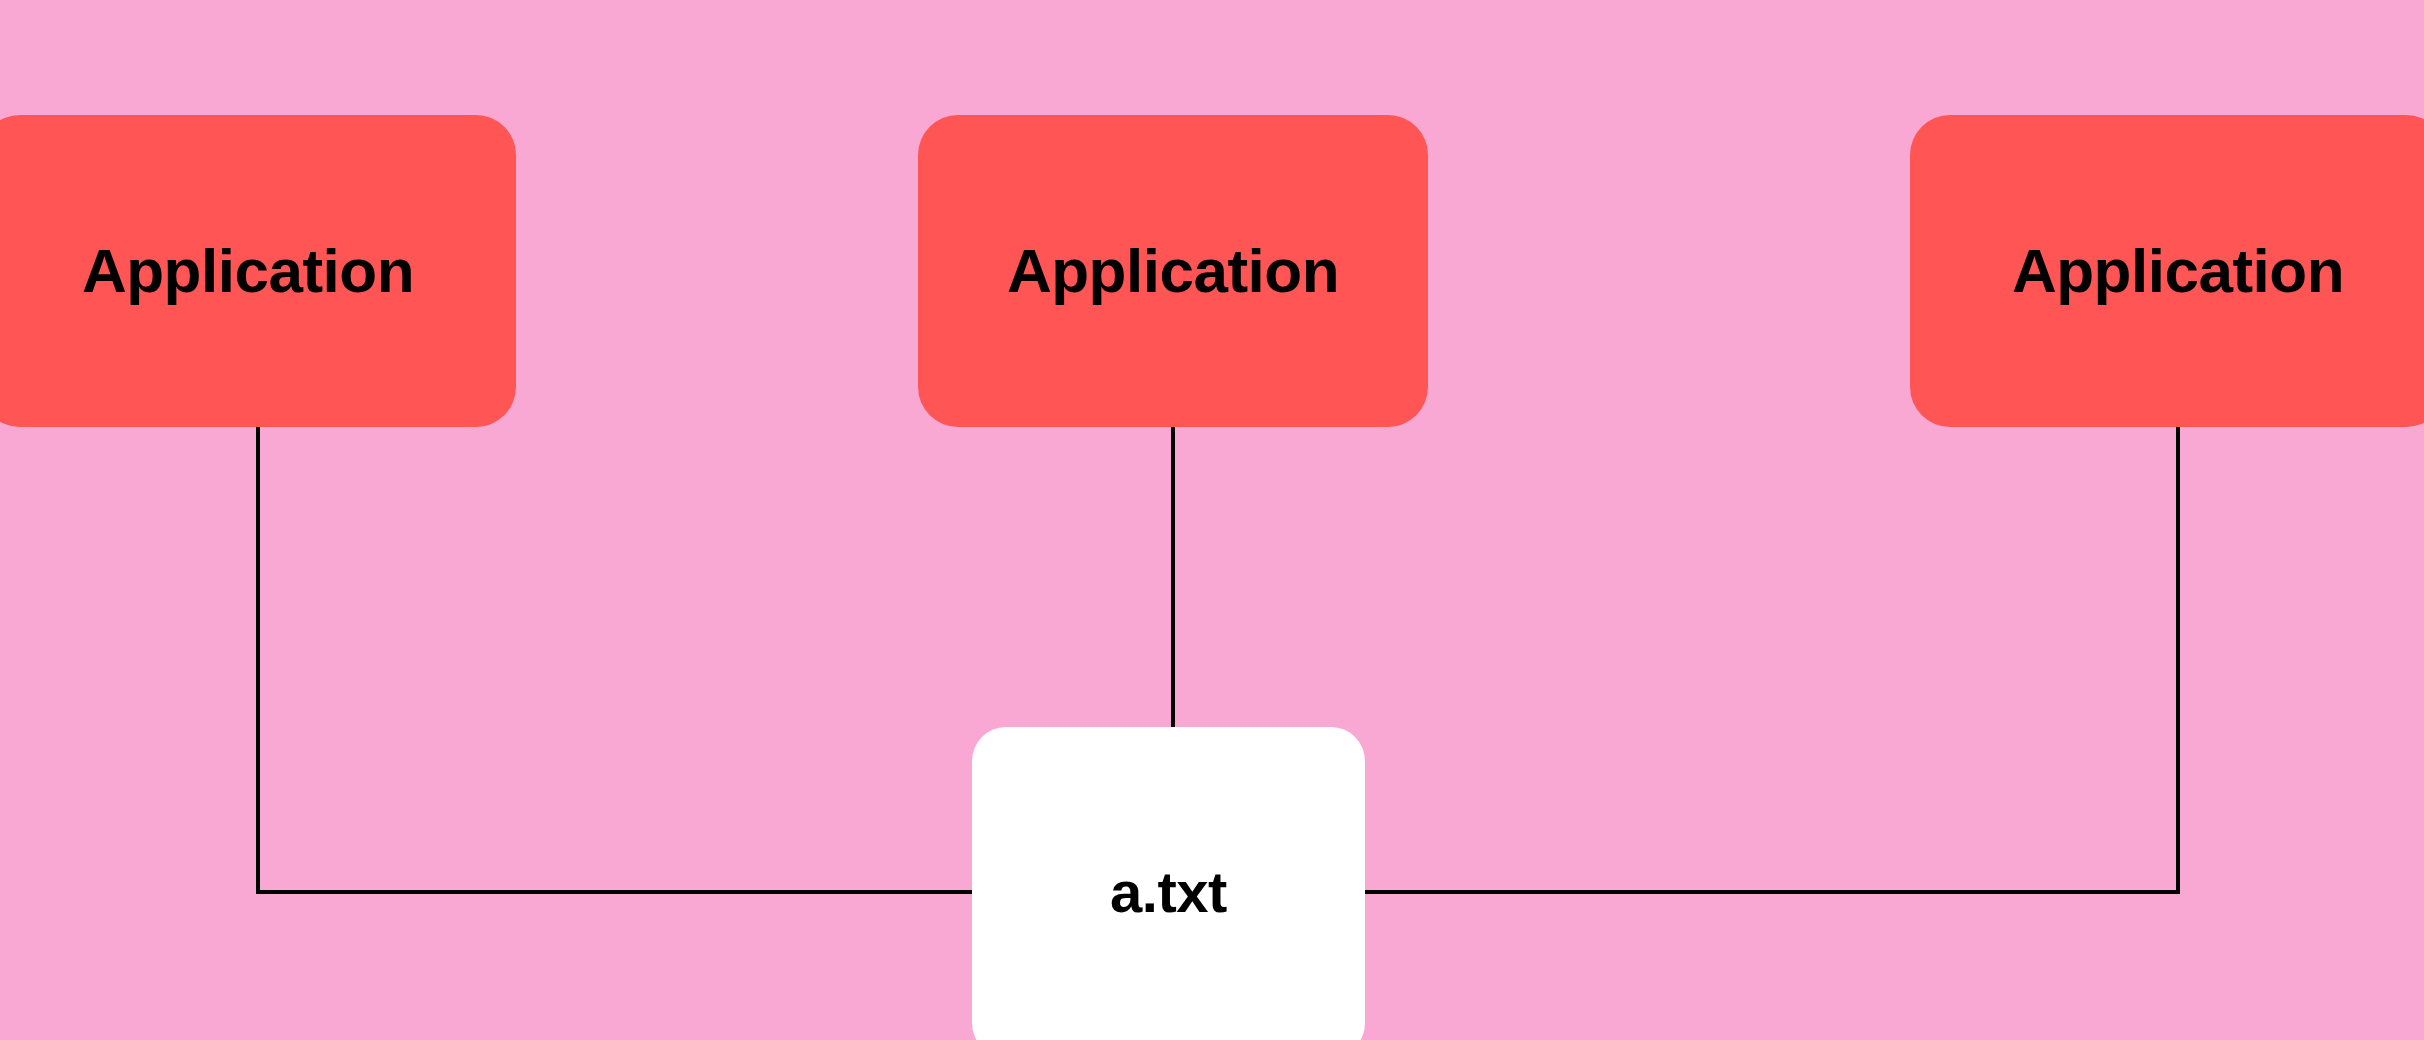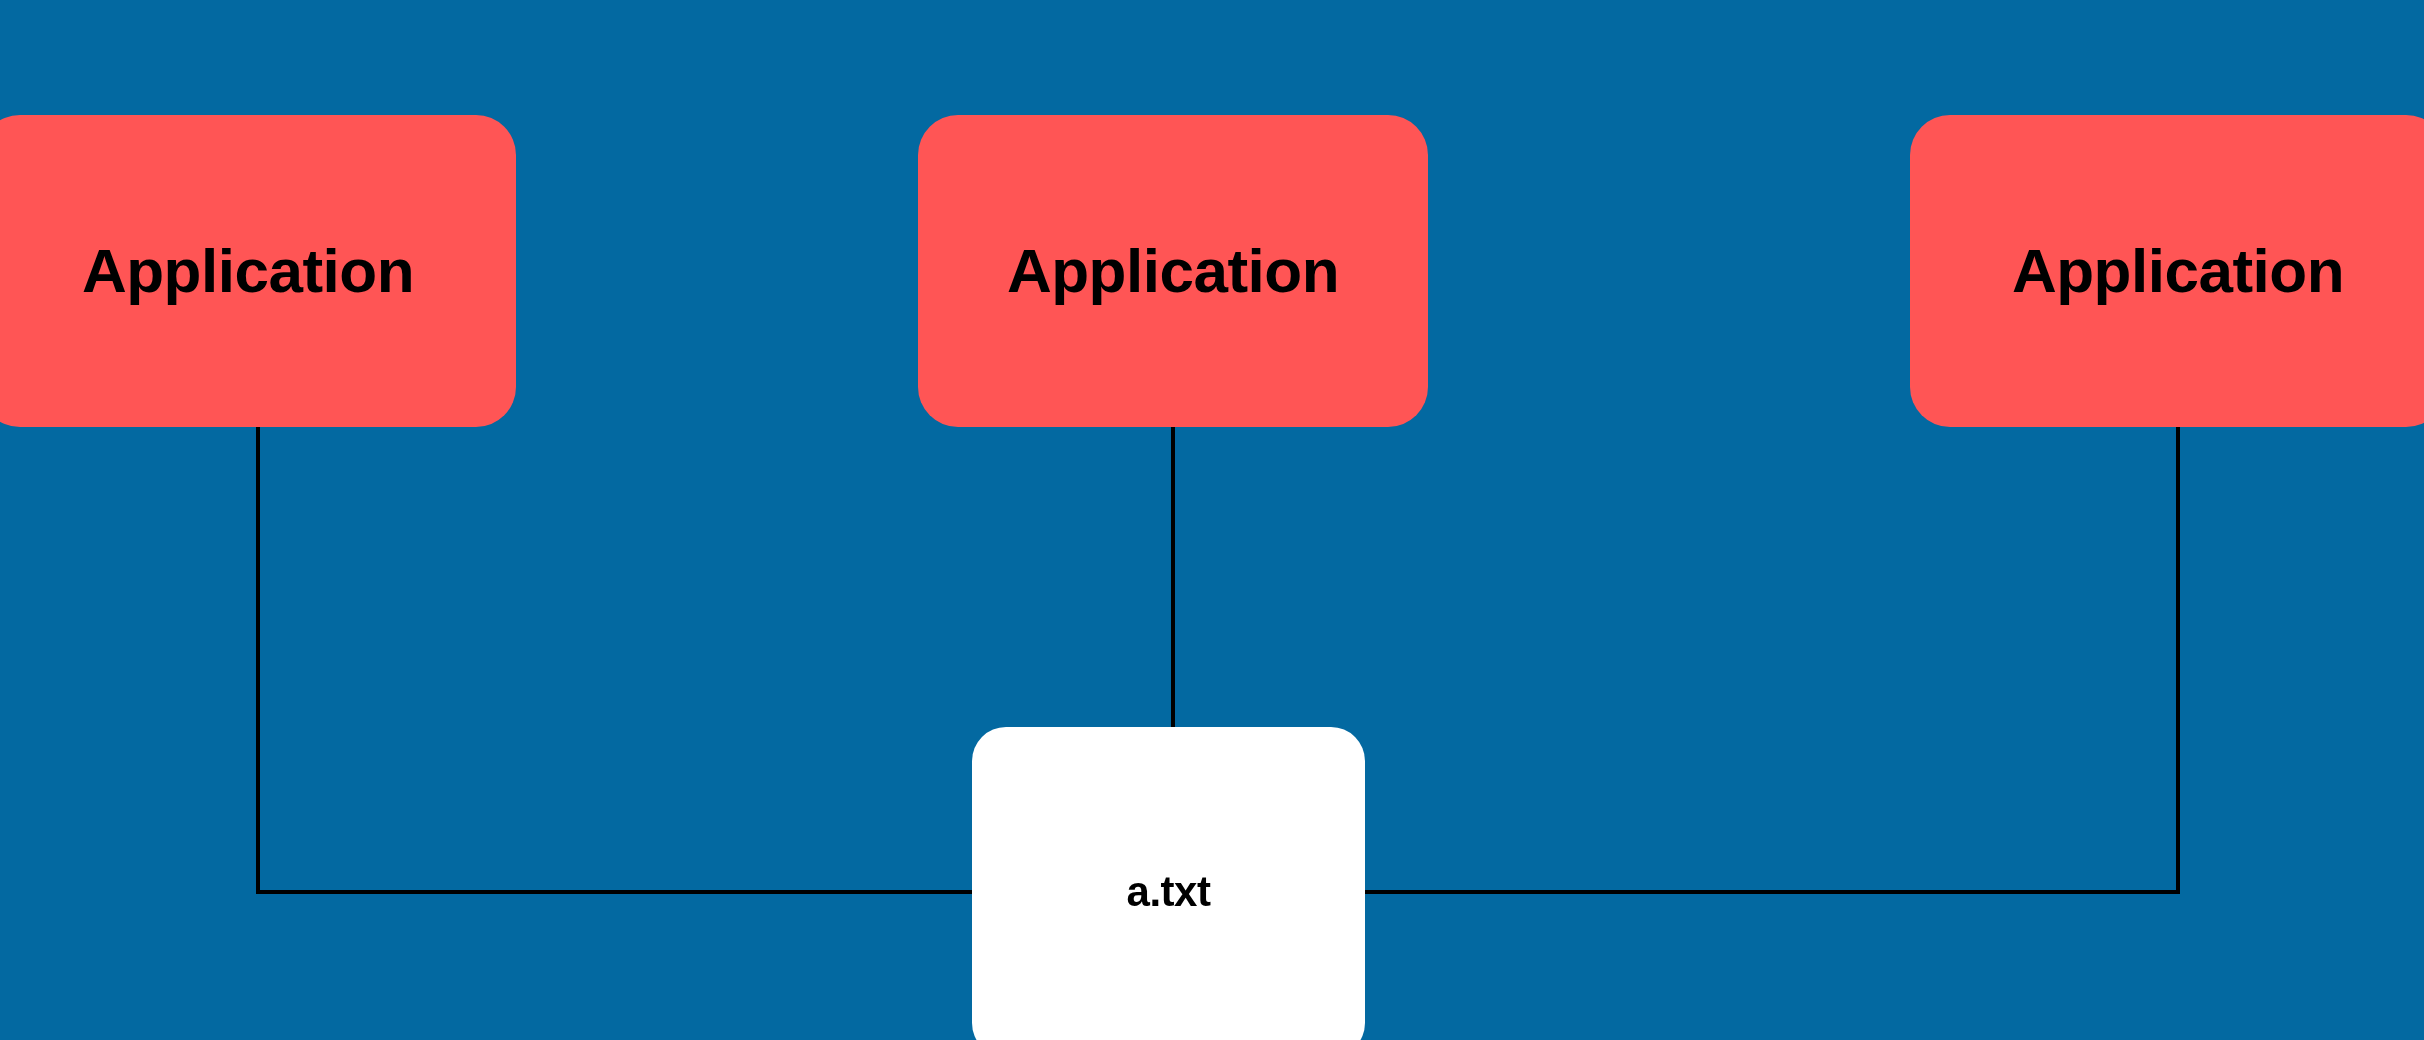--- a/index.html
+++ b/index.html
@@ -9,21 +9,21 @@
   }
   body {
     width: 2424px;
     height: 1040px;
     overflow: hidden;
   }
   #canvas {
     position: relative;
     width: 2424px;
     height: 1040px;
-    background: #0369a1;
+    background: #f9a8d4;
     font-family: "Liberation Sans", "DejaVu Sans", sans-serif;
   }
   .node {
     position: absolute;
     box-sizing: border-box;
     display: flex;
     align-items: center;
     justify-content: center;
     border-radius: 40px;
     overflow: hidden;
@@ -41,21 +41,21 @@
     height: 312px;
   }
   .node-app .node-label {
     font-size: 62px;
   }
   .node-file {
     background: #FFFFFF;
     border-radius: 34px;
   }
   .node-file .node-label {
-    font-size: 42px;
+    font-size: 58px;
   }
 
   
   #node-app-1 { left: -20px;  width: 536px; }
   #node-app-2 { left: 918px;  width: 510px; }
   #node-app-3 { left: 1910px; width: 536px; }
 
   #node-file-1 {
     left: 972px;
     top: 727px;

